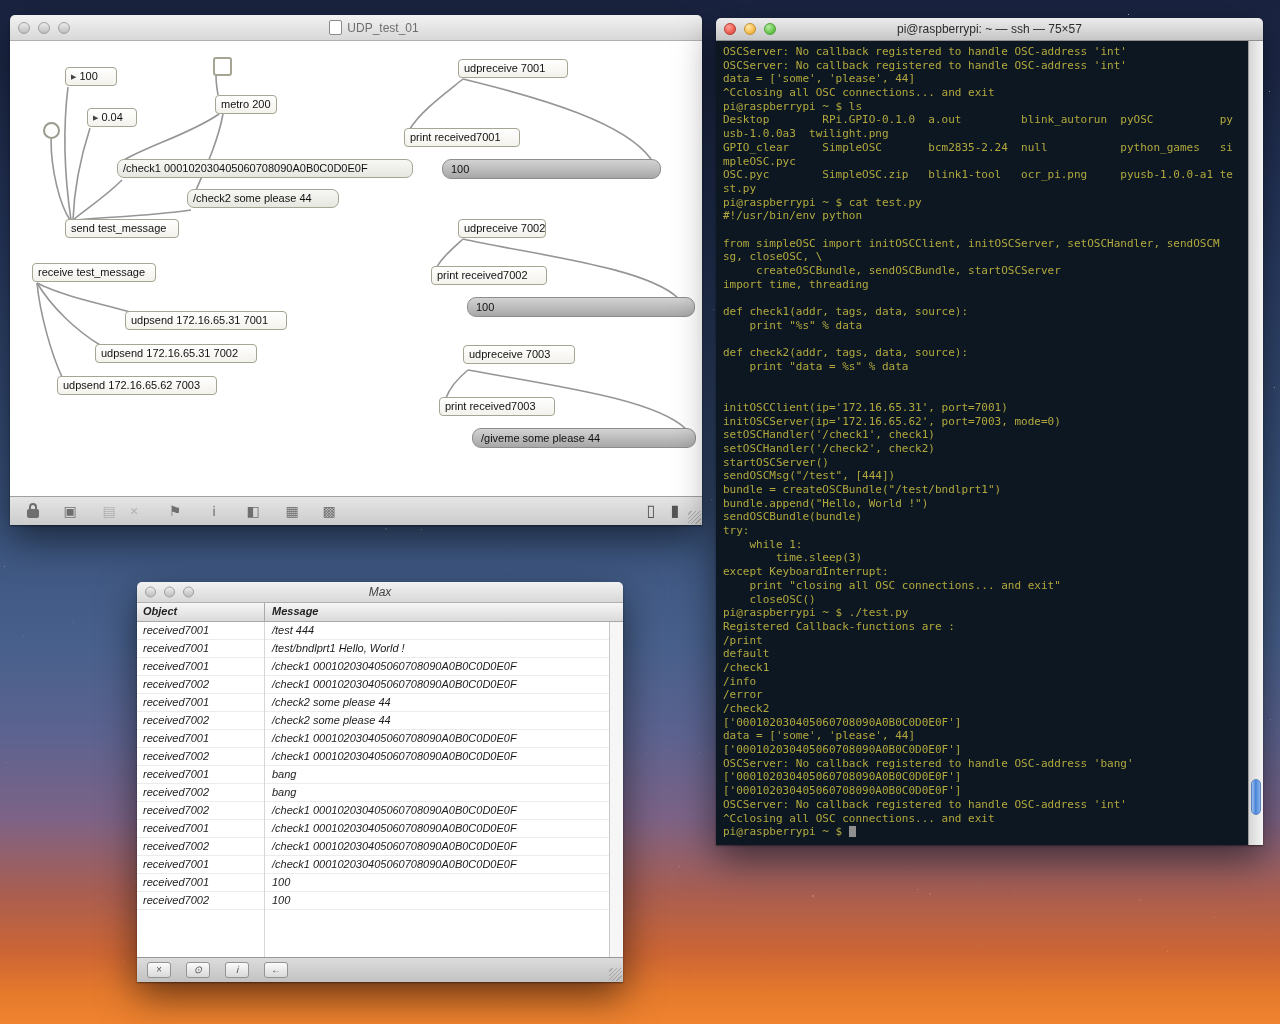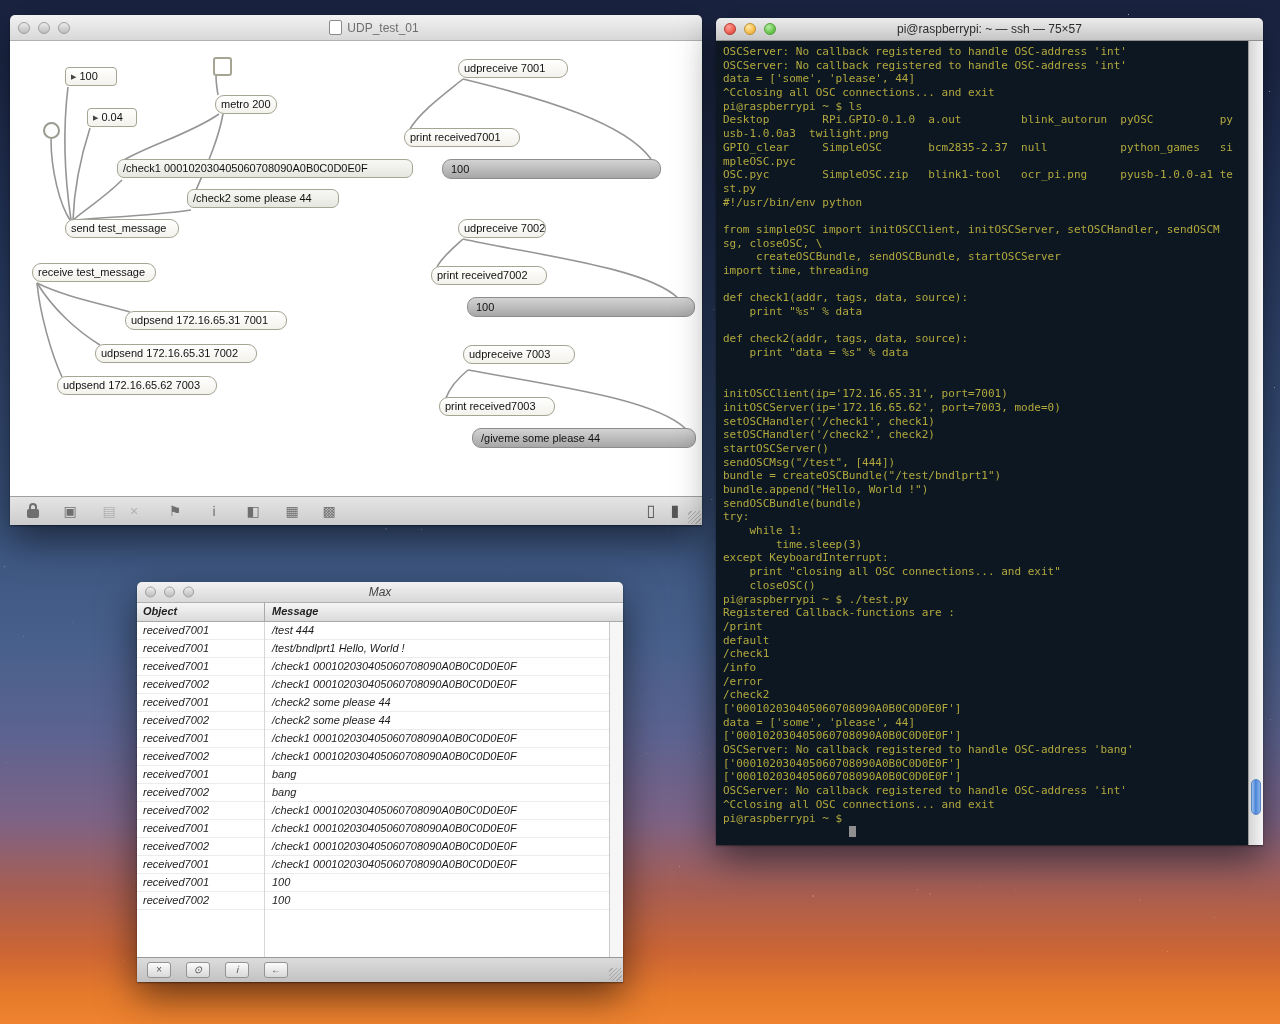--- a/index.html
+++ b/index.html
@@ -24,21 +24,21 @@
   .grip{position:absolute;right:1px;bottom:1px;width:13px;height:13px;opacity:.7;
         background:repeating-linear-gradient(135deg,transparent 0 2px,#9a9a9a 2px 3px);}
 
   
   .w-patcher{left:10px;top:15px;width:692px;height:510px;}
   .w-patcher .titlebar{height:25px;padding-left:36px;}
   .ptitle{font-size:12px;color:#6e6e6e;display:flex;align-items:center;gap:5px;}
   .doc-icon{width:11px;height:13px;border:1px solid #8a8a8a;background:#fff;border-radius:2px;display:inline-block;}
   .pcanvas{position:relative;width:100%;height:455px;background:#fff;overflow:hidden;}
   svg.cords{position:absolute;left:0;top:0;pointer-events:none;}
-  .mo{position:absolute;height:19px;box-sizing:border-box;border:1px solid #a6a492;border-radius:9px;
+  .mo{position:absolute;height:19px;box-sizing:border-box;border:1px solid #a6a492;border-radius:4px;
       background:linear-gradient(#ffffff,#f3f2ec);font-size:11px;line-height:16px;color:#111;
       padding:0 5px;white-space:nowrap;overflow:hidden;}
   .msg{border-radius:7px;background:linear-gradient(#f7f7f5,#e7e7e1);}
   .gmsg{border-radius:9px;height:20px;background:linear-gradient(#d3d3d3,#a7a7a7);border-color:#8d8d8d;padding-left:8px;line-height:18px;}
   .numbox{border-radius:4px;}
   .tri{color:#444;font-size:7px;margin-right:3px;vertical-align:1px;}
   .togglebox{position:absolute;width:19px;height:19px;box-sizing:border-box;border:2px solid #a6a492;border-radius:3px;background:#fff;}
   .bang{position:absolute;width:17px;height:17px;box-sizing:border-box;border:2px solid #9a9a8e;border-radius:50%;background:#fdfdfd;}
   .ptoolbar{position:relative;height:28px;background:linear-gradient(#e5e5e5,#cccccc);border-top:1px solid #a0a0a0;border-radius:0;}
   .ptool{position:absolute;top:5px;width:18px;height:18px;color:#6f6f6f;font-size:14px;line-height:18px;text-align:center;}
@@ -351,24 +351,25 @@
   </div>
   <div class="tbody">
     <div class="tlines">
         <div class="tline">OSCServer: No callback registered to handle OSC-address 'int'</div>
         <div class="tline">OSCServer: No callback registered to handle OSC-address 'int'</div>
         <div class="tline">data = ['some', 'please', 44]</div>
         <div class="tline">^Cclosing all OSC connections... and exit</div>
         <div class="tline">pi@raspberrypi ~ $ ls</div>
         <div class="tline">Desktop        RPi.GPIO-0.1.0  a.out         blink_autorun  pyOSC          py</div>
         <div class="tline">usb-1.0.0a3  twilight.png</div>
-        <div class="tline">GPIO_clear     SimpleOSC       bcm2835-2.37  null           python_games   si</div>
+        <div class="tline">GPIO_clear     SimpleOSC       bcm2835-2.24  null           python_games   si</div>
         <div class="tline">mpleOSC.pyc</div>
         <div class="tline">OSC.pyc        SimpleOSC.zip   blink1-tool   ocr_pi.png     pyusb-1.0.0-a1 te</div>
         <div class="tline">st.py</div>
+        <div class="tline">pi@raspberrypi ~ $ cat test.py</div>
         <div class="tline">#!/usr/bin/env python</div>
         <div class="tline"></div>
         <div class="tline">from simpleOSC import initOSCClient, initOSCServer, setOSCHandler, sendOSCM</div>
         <div class="tline">sg, closeOSC, \</div>
         <div class="tline">     createOSCBundle, sendOSCBundle, startOSCServer</div>
         <div class="tline">import time, threading</div>
         <div class="tline"></div>
         <div class="tline">def check1(addr, tags, data, source):</div>
         <div class="tline">    print "%s" % data</div>
         <div class="tline"></div>

